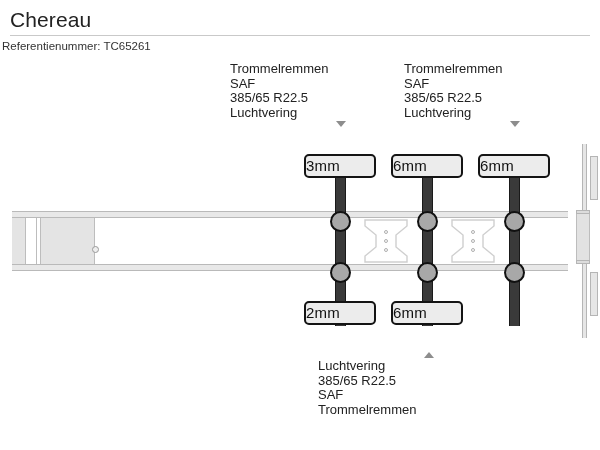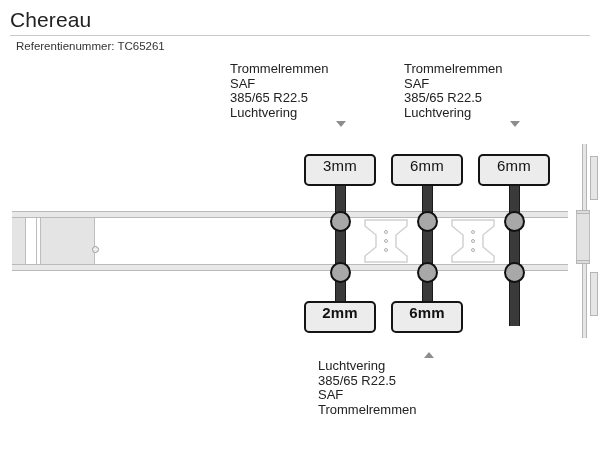--- a/index.html
+++ b/index.html
@@ -37,21 +37,21 @@
   #header-rule {
     position: absolute;
     left: 10px;
     top: 35px;
     width: 580px;
     height: 1px;
     background: #c9c9c9;
   }
   #reference-number {
     position: absolute;
-    left: 16px;
+    left: 2px;
     top: 39px;
     font-size: 11.5px;
     color: #333333;
     line-height: 14px;
     white-space: nowrap;
   }
 
   
   #diagram {
     position: absolute;
@@ -277,33 +277,33 @@
   .hub.upper { top: 155px; }
   .hub.lower { top: 206px; }
   #hub-1-upper, #hub-1-lower { left: 330px; }
   #hub-2-upper, #hub-2-lower { left: 417px; }
   #hub-3-upper, #hub-3-lower { left: 504px; }
 
   
   .badge {
     position: absolute;
     width: 72px;
-    height: 32px;
+    height: 24px;
     background: #ececec;
     border: 2px solid #141414;
     border-radius: 5px;
     box-sizing: border-box;
     font-size: 15px;
     line-height: 20px;
-    text-align: center;
+    text-align: left;
     color: #111111;
     letter-spacing: 0.2px;
   }
   .badge.top    { top: 98px; }
-  .badge.bottom { top: 245px; font-weight: bold; }
+  .badge.bottom { top: 245px; }
   #badge-top-1, #badge-bottom-1 { left: 304px; }
   #badge-top-2, #badge-bottom-2 { left: 391px; }
   #badge-top-3, #badge-bottom-3 { left: 478px; }
 </style>
 </head>
 <body>
 
 <div id="header">
   <div id="page-title">Chereau</div>
   <div id="header-rule"></div>

